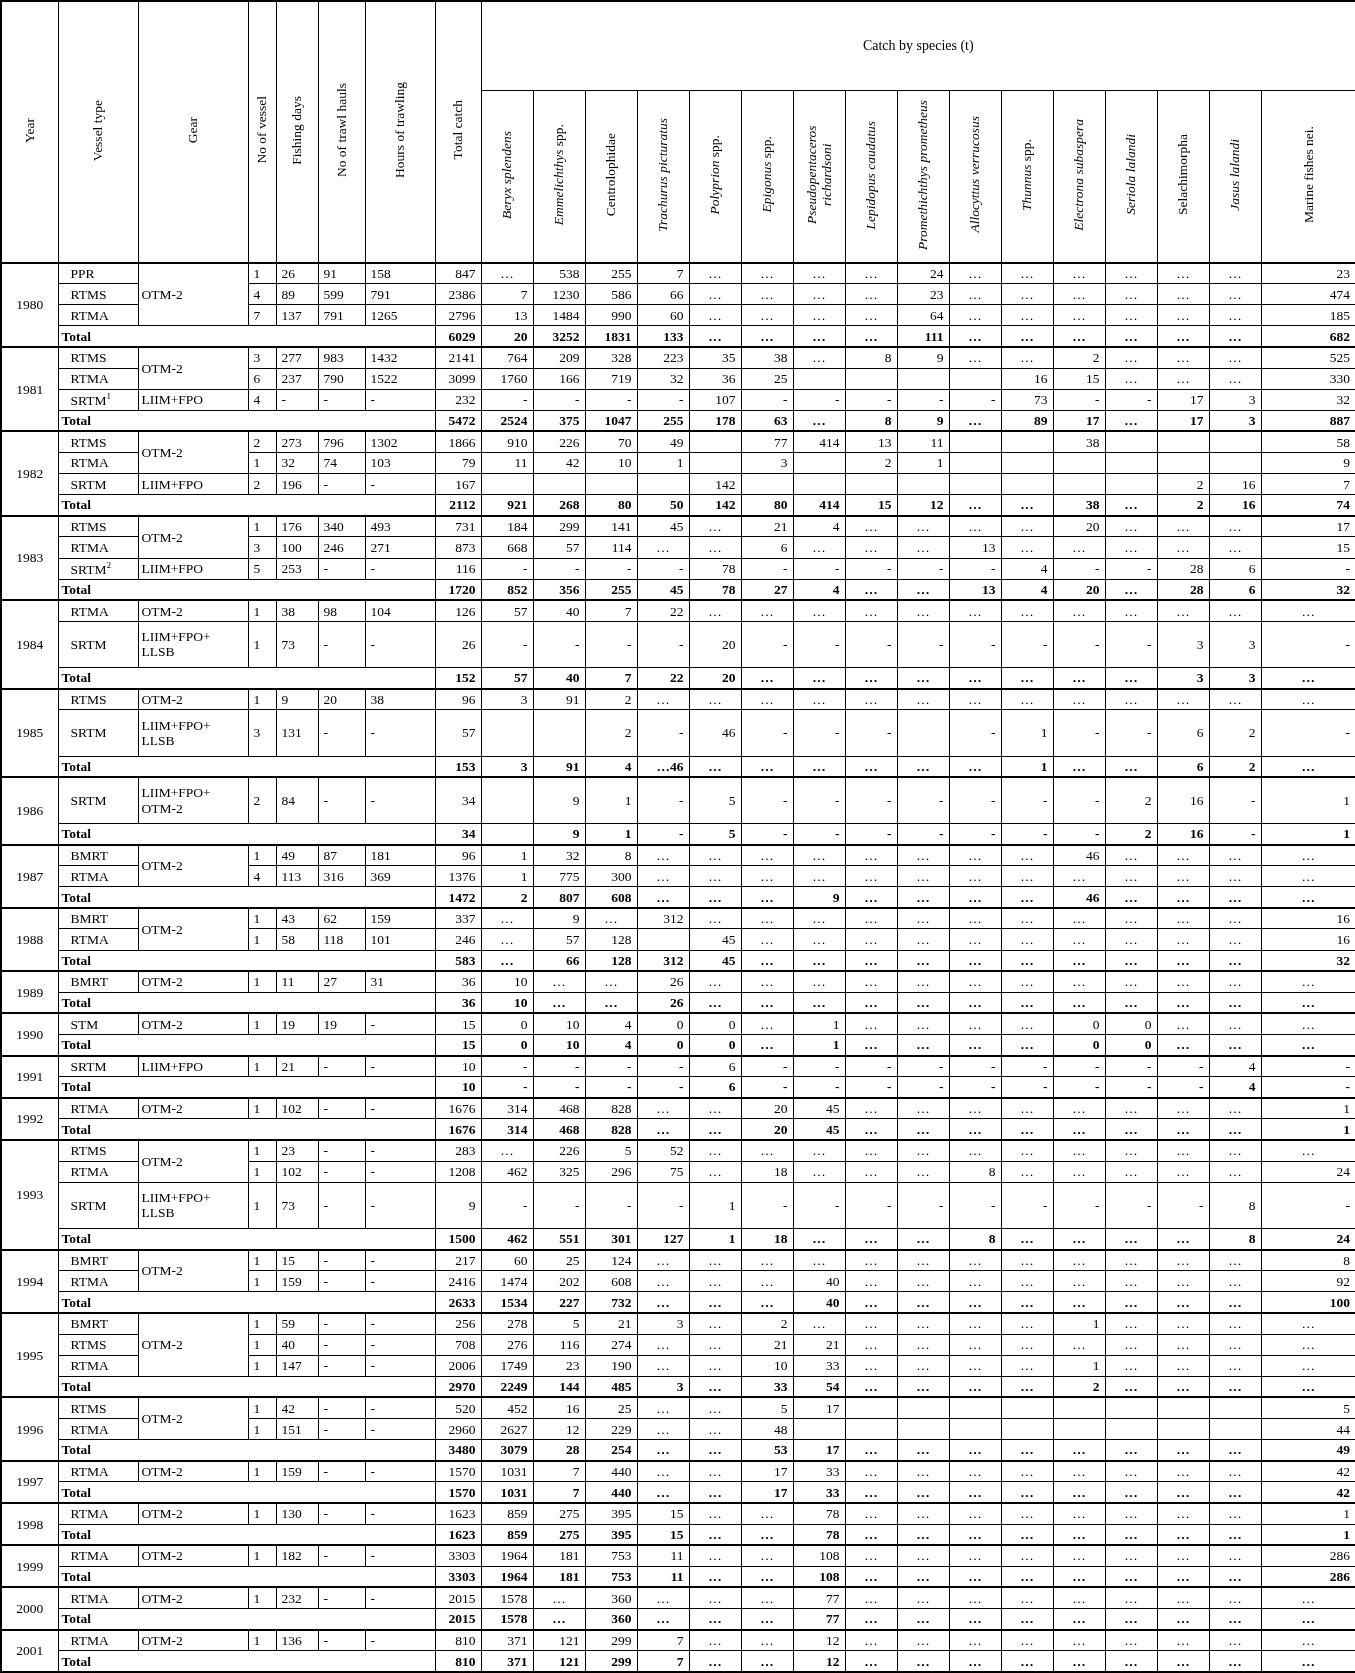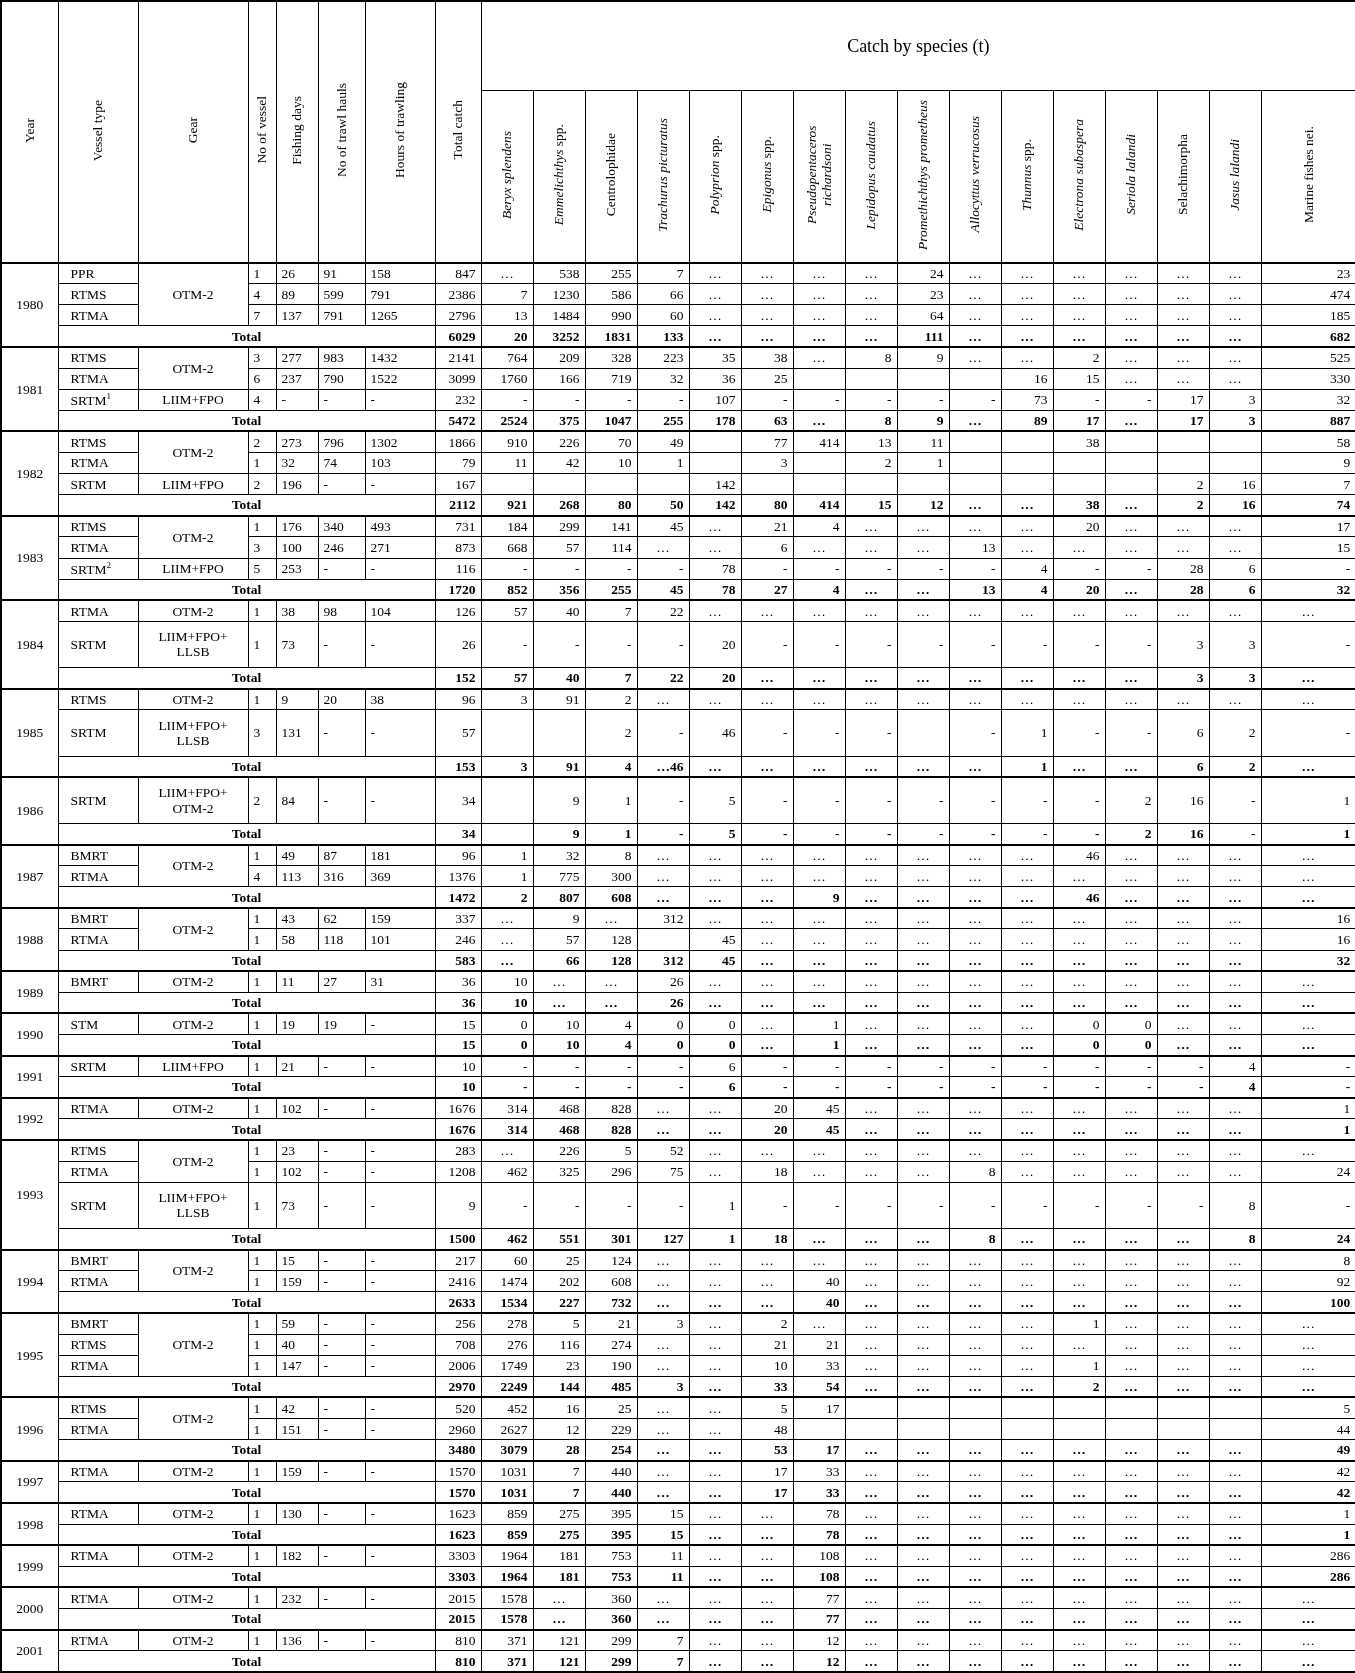--- a/index.html
+++ b/index.html
@@ -7,30 +7,30 @@
   table{border-collapse:collapse;table-layout:fixed;width:1355px;height:1673px;border:2px solid #000;}
   th,td{border:1px solid #000;padding:0 3px;font-size:13.5px;line-height:1.12;overflow:hidden;}
   thead th{vertical-align:middle;text-align:center;font-weight:normal;padding:2px;}
   thead{border-bottom:2px solid #000;}
   tbody tr:first-child td{border-top-width:2px;}
   .vert{writing-mode:vertical-rl;transform:rotate(180deg);display:inline-block;white-space:normal;}
   .vert-left{max-height:244px;}
   .vert-sp{max-height:162px;}
   tr{height:21px;}
   tr.tall{height:46px;}
-  th.band{height:84px;font-size:18px;}
+  th.band{height:84px;font-size:14px;}
   tr.sprow{height:172px;}
   td.year{text-align:center;}
   td.vessel{text-align:left;padding-left:12px;}
-  td.gear{text-align:center;}
+  td.gear{}
   td.ops{text-align:left;padding-left:5px;}
   td.num{text-align:right;padding-right:5px;}
   td.ctr{text-align:center;}
   tr.total-row td{font-weight:bold;}
-  td.total-label{text-align:center;font-weight:bold;}
+  td.total-label{text-align:left;font-weight:bold;}
   sup{font-size:9px;}
   i{font-style:italic;}
 </style>
 </head>
 <body>
 
 <table>
   <colgroup>
       <col style="width: 57px;">
       <col style="width: 80px;">

